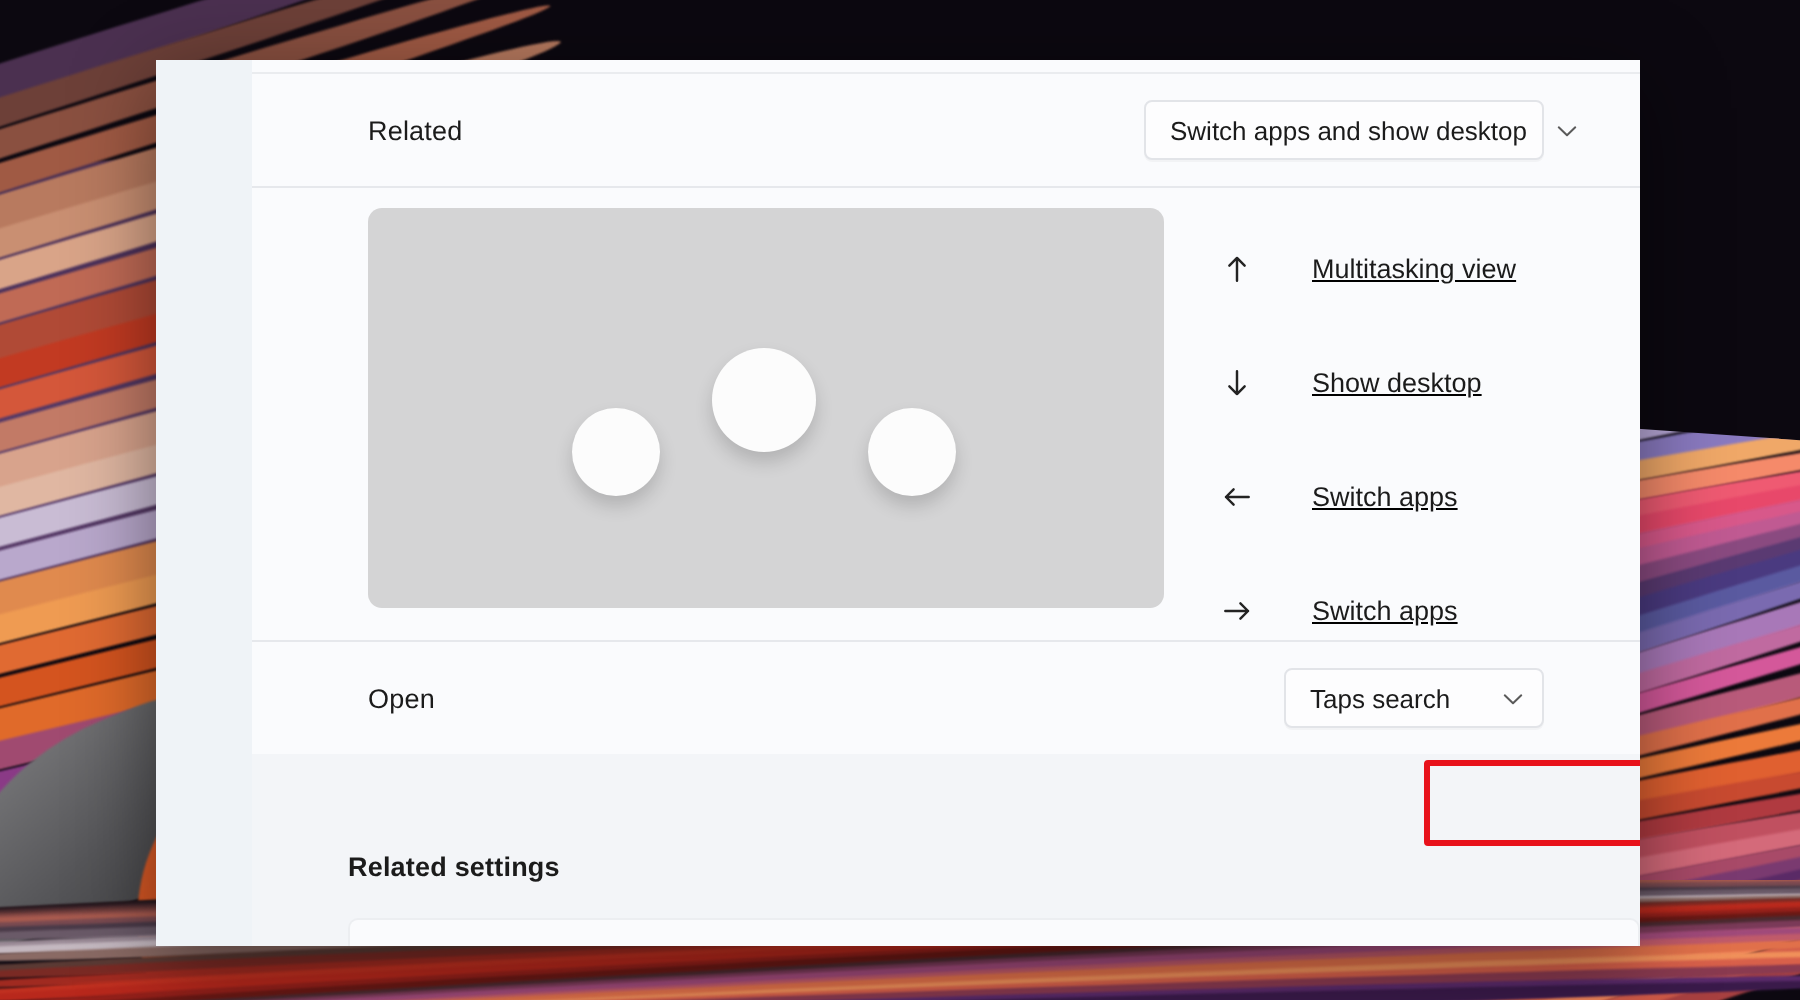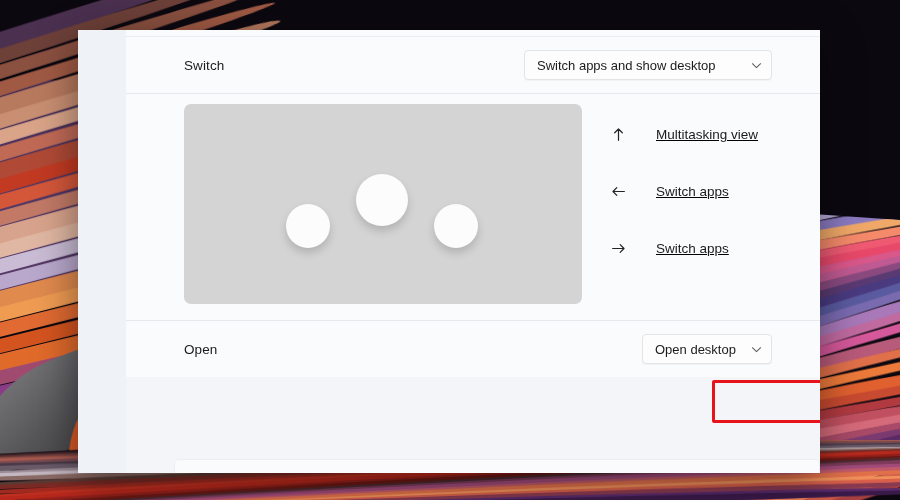--- a/index.html
+++ b/index.html
@@ -214,21 +214,21 @@
     box-shadow: 0 1px 0 rgba(0,0,0,0.03);
   }
   .dropdown .dd-label { white-space: nowrap; }
   .dropdown .chev {
     margin-left: 14px;
     display: inline-flex;
     align-items: center;
     color: #5a5a5a;
   }
 
-  .dd-swipes { width: 248px; }
+  .dd-swipes { width: 200px; }
   .dd-taps   { width: 130px; }
 
   
   .gesture-area {
     display: flex;
     align-items: flex-start;
     padding: 0 0 0 58px;
     box-sizing: border-box;
     height: 226px;
     text-decoration: underline;
@@ -434,21 +434,21 @@
 
     <div class="nav-rail"></div>
 
     <div class="content">
 
       <div class="card-top-clip"></div>
 
       <div class="card">
 
         <div class="row row-swipes">
-          <span class="row-label">Switch</span>
+          <span class="row-label">Related</span>
           <div class="dropdown dd-swipes">
             <span class="dd-label">Switch apps and show desktop</span>
             <span class="chev">
               <svg width="11" height="11" viewBox="0 0 12 12" aria-hidden="true">
                 <path d="M1.5 4 L6 8.3 L10.5 4" fill="none" stroke="currentColor" stroke-width="1.1" stroke-linecap="round" stroke-linejoin="round"></path>
               </svg>
             </span>
           </div>
         </div>
 
@@ -463,20 +463,28 @@
           </div>
 
           <div class="gesture-list" id="gesture-list">
               <div class="gesture-item">
                 <span class="gesture-icon">
                   <svg width="17" height="17" viewBox="0 0 16 16" aria-hidden="true">
                     <path d="M8 13.5 L8 2.8 M8 2.8 L4.4 6.4 M8 2.8 L11.6 6.4" fill="none" stroke="currentColor" stroke-width="1.15" stroke-linecap="round" stroke-linejoin="round"></path>
                   </svg>
                 </span>
                 <span class="gesture-text">Multitasking view</span>
+              </div>
+              <div class="gesture-item">
+                <span class="gesture-icon">
+                  <svg width="17" height="17" viewBox="0 0 16 16" aria-hidden="true">
+                    <path d="M8 2.5 L8 13.2 M8 13.2 L4.4 9.6 M8 13.2 L11.6 9.6" fill="none" stroke="currentColor" stroke-width="1.15" stroke-linecap="round" stroke-linejoin="round"></path>
+                  </svg>
+                </span>
+                <span class="gesture-text">Show desktop</span>
               </div>
               <div class="gesture-item">
                 <span class="gesture-icon">
                   <svg width="17" height="17" viewBox="0 0 16 16" aria-hidden="true">
                     <path d="M13.5 8 L2.8 8 M2.8 8 L6.4 4.4 M2.8 8 L6.4 11.6" fill="none" stroke="currentColor" stroke-width="1.15" stroke-linecap="round" stroke-linejoin="round"></path>
                   </svg>
                 </span>
                 <span class="gesture-text">Switch apps</span>
               </div>
               <div class="gesture-item">
@@ -488,31 +496,32 @@
                 <span class="gesture-text">Switch apps</span>
               </div>
             </div>
         </div>
 
         <div class="divider"></div>
 
         <div class="row row-taps">
           <span class="row-label">Open</span>
           <div class="dropdown dd-taps">
-            <span class="dd-label">Open desktop</span>
+            <span class="dd-label">Taps search</span>
             <span class="chev">
               <svg width="11" height="11" viewBox="0 0 12 12" aria-hidden="true">
                 <path d="M1.5 4 L6 8.3 L10.5 4" fill="none" stroke="currentColor" stroke-width="1.1" stroke-linecap="round" stroke-linejoin="round"></path>
               </svg>
             </span>
           </div>
         </div>
 
       </div>
 
+      <div class="section-heading">Related settings</div>
 
       <div class="card-bottom"></div>
 
     </div>
 
     <div class="annotation-box"></div>
 
   </div>
 </div>
 

